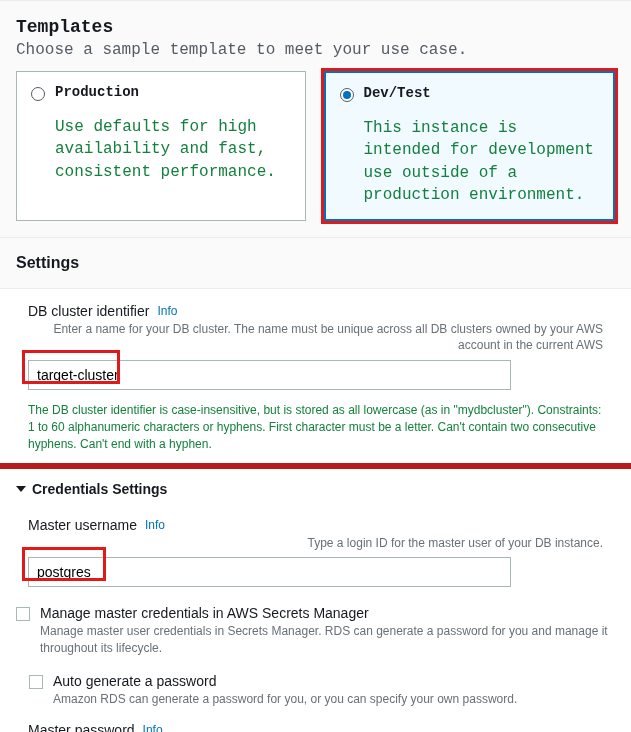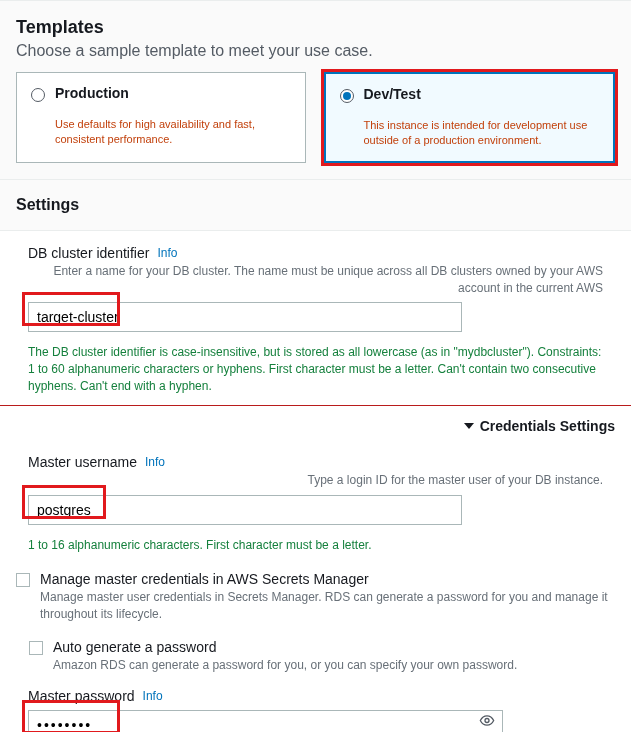--- a/index.html
+++ b/index.html
@@ -7,20 +7,21 @@
     font-family: "Amazon Ember", "Helvetica Neue", Arial, sans-serif;
     font-size: 14px;
     color: #16191f;
     background: #fff;
     width: 631px;
   }
   .section {
     border-top: 1px solid #eaeded;
     padding: 16px;
     background: #fafafa;
+    font-family: Liberation Mono, monospace;
   }
   h2.section-title {
     font-size: 18px;
     font-weight: 700;
     margin-bottom: 4px;
     color: #16191f;
   }
   .section-sub {
     font-size: 16px;
     color: #545b64;
@@ -58,21 +59,21 @@
   }
   .radio.on::after {
     content: "";
     position: absolute;
     top: 2px; left: 2px;
     width: 8px; height: 8px;
     background: #0073bb;
     border-radius: 50%;
   }
   .card-title { font-weight: 700; font-size: 14px; margin-bottom: 16px; }
-  .card-desc { font-size: 11px; color: #c2410c; line-height: 1.4; }
+  .card-desc { font-size: 16px; color: #15803d; line-height: 1.4; }
 
   .settings-heading {
     font-size: 16px;
     font-weight: 700;
     padding: 16px;
     border-top: 1px solid #eaeded;
     background: #fafafa;
   }
 
   .field-block { padding: 14px 28px 10px; background: #fff; }
@@ -86,21 +87,21 @@
   }
   .info-link { color: #0073bb; font-size: 12px; font-weight: 400; cursor: pointer; }
   .field-help {
     font-size: 12px;
     color: #687078;
     margin-top: 2px;
     line-height: 1.4;
     text-align: right;
   }
   .text-input {
-    width: 434px;
+    width: 483px;
     max-width: 100%;
     padding: 6px 8px;
     border: 1px solid #aab7b8;
     font-size: 14px;
     margin-top: 6px;
     background: #fff;
   }
   .constraints {
     font-size: 12px;
     color: #15803d;
@@ -118,22 +119,21 @@
   }
 
   .subsection-header {
     display: flex;
     align-items: center;
     gap: 6px;
     padding: 12px 16px 6px;
     font-weight: 700;
     font-size: 14px;
     background: #fff;
-    border-top: 1px solid #b91c1c;
-    justify-content: flex-end;
+    border-top: 6px solid #b91c1c;
   }
   .caret {
     width: 0; height: 0;
     border-left: 5px solid transparent;
     border-right: 5px solid transparent;
     border-top: 6px solid #16191f;
   }
 
   .checkbox-row {
     display: flex;
@@ -208,21 +208,20 @@
 <div class="field-block">
   <div class="field-label">
     <span>Master username</span>
     <span class="info-link">Info</span>
   </div>
   <div class="field-help">Type a login ID for the master user of your DB instance.</div>
   <div class="input-wrap">
     <input class="text-input" type="text" value="postgres" style="">
     <div class="input-overlay" style="left:-6px; top:-4px; width:84px; height:34px;"></div>
   </div>
-  <div class="constraints">1 to 16 alphanumeric characters. First character must be a letter.</div>
 </div>
 
 <div class="checkbox-row">
   <div class="checkbox"></div>
   <div>
     <div class="checkbox-label">Manage master credentials in AWS Secrets Manager</div>
     <div class="checkbox-desc">Manage master user credentials in Secrets Manager. RDS can generate a password for you and manage it throughout its lifecycle.</div>
   </div>
 </div>
 

